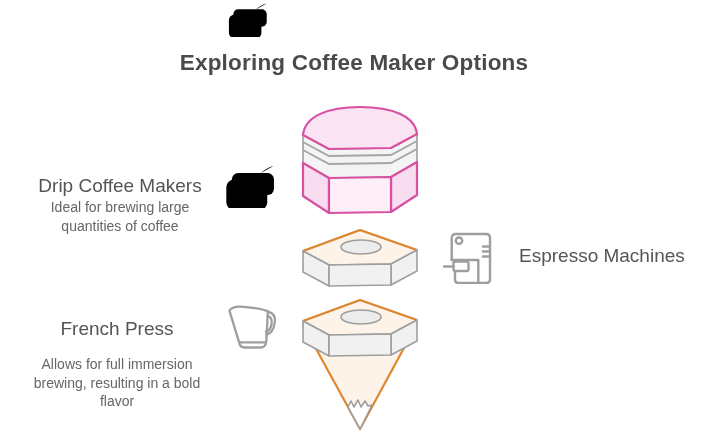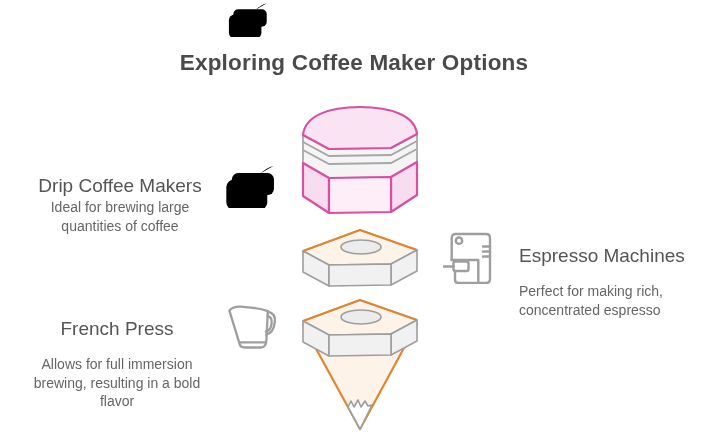--- a/index.html
+++ b/index.html
@@ -99,21 +99,20 @@
   <svg class="abs icon-gray" style="left:443px;top:229px" width="51" height="55" viewBox="0 0 51 55">
     <path d="M8.7,31 L8.7,9 Q8.7,5 12.7,5 L43,5 Q47,5 47,9 L47,50 Q47,54 43,54 L15.5,54 Q12,54 12,50.5 L12,42"></path>
     <path d="M8.7,31 L35.3,31 L35.3,54"></path>
     <path d="M40,17.5 L47,17.5 M40,22.5 L47,22.5 M40,27.5 L47,27.5"></path>
     <circle cx="16" cy="11.7" r="3.2"></circle>
     <rect x="10.5" y="32.5" width="15" height="9.5" rx="2"></rect>
     <path d="M0.8,37.5 L10.5,37.5"></path>
   </svg>
   <div class="item espresso">
     <div class="item-label">Espresso Machines</div>
-    <div class="item-desc">Perfect for making rich, concentrated espresso</div>
   </div>
 
   <div class="item french">
     <div class="item-label">French Press</div>
     <div class="item-desc">Allows for full immersion brewing, resulting in a bold flavor</div>
   </div>
   <svg class="abs icon-gray" style="left:226px;top:302px" width="52" height="50" viewBox="0 0 54 52">
     <path d="M3.5,9 C6,5.5 9,4.5 15,4.8 C26,5.4 36,7 43.5,9.5 L42,39.5 Q41.7,47.3 36.3,47.3 L19.5,47.3 Q14.6,47.3 14,43.2 L3.5,9 Z"></path>
     <path d="M43.5,10 C49.5,11.5 51.5,15.5 50.7,21 C49.8,28 46.8,33 41.8,34"></path>
     <path d="M43.2,14.5 C46.8,15.5 47.9,18 47.4,22.3 C46.8,27.5 44.8,30.3 41.4,30.8"></path>

